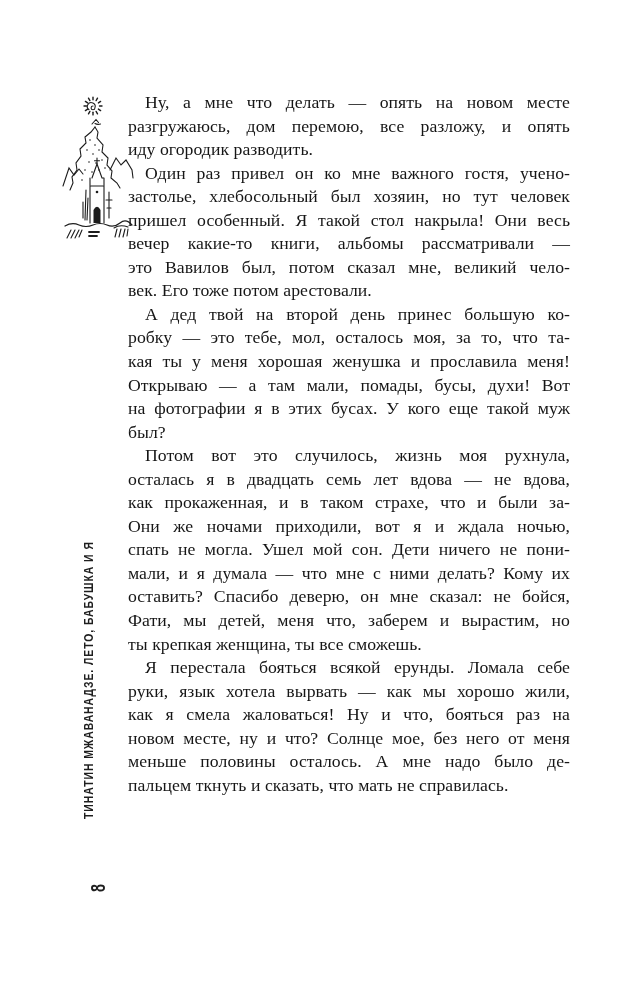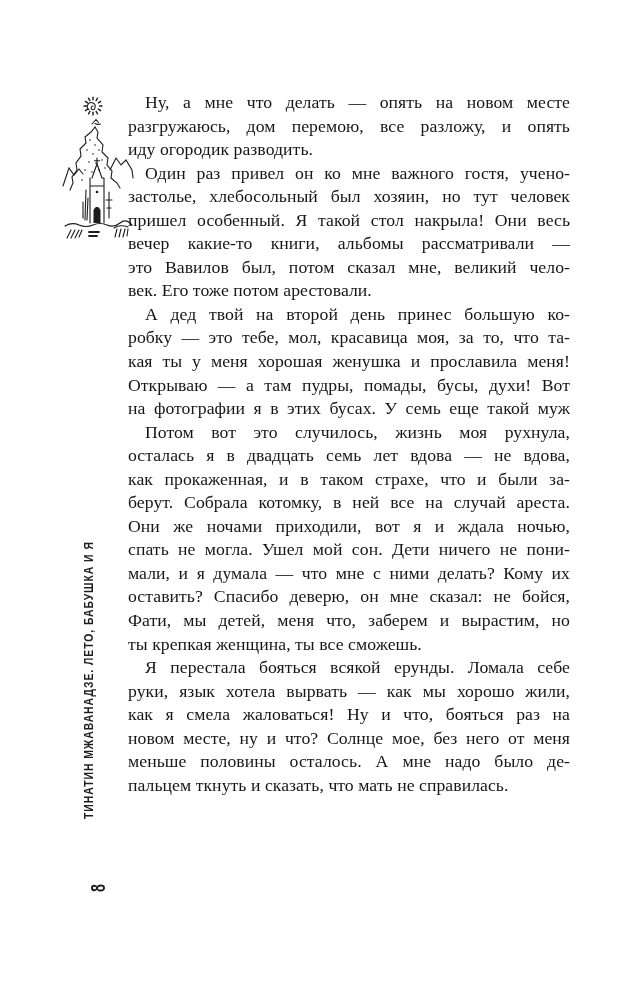--- a/index.html
+++ b/index.html
@@ -153,31 +153,31 @@
       <div class="ln indent">Один раз привел он ко мне важного гостя, учено-</div>
       <div class="ln">застолье, хлебосольный был хозяин, но тут человек</div>
       <div class="ln">пришел особенный. Я такой стол накрыла! Они весь</div>
       <div class="ln">вечер какие-то книги, альбомы рассматривали —</div>
       <div class="ln">это Вавилов был, потом сказал мне, великий чело-</div>
       <div class="ln last">век. Его тоже потом арестовали.</div>
     </div>
 
     <div class="para">
       <div class="ln indent">А дед твой на второй день принес большую ко-</div>
-      <div class="ln">робку — это тебе, мол, красавица моя, за то, что та-</div>
+      <div class="ln">робку — это тебе, мол, осталось моя, за то, что та-</div>
       <div class="ln">кая ты у меня хорошая женушка и прославила меня!</div>
-      <div class="ln">Открываю — а там пудры, помады, бусы, духи! Вот</div>
-      <div class="ln">на фотографии я в этих бусах. У семь еще такой муж</div>
+      <div class="ln">Открываю — а там мали, помады, бусы, духи! Вот</div>
+      <div class="ln">на фотографии я в этих бусах. У кого еще такой муж</div>
+      <div class="ln last">был?</div>
     </div>
 
     <div class="para">
       <div class="ln indent">Потом вот это случилось, жизнь моя рухнула,</div>
       <div class="ln">осталась я в двадцать семь лет вдова — не вдова,</div>
       <div class="ln">как прокаженная, и в таком страхе, что и были за-</div>
-      <div class="ln">берут. Собрала котомку, в ней все на случай ареста.</div>
       <div class="ln">Они же ночами приходили, вот я и ждала ночью,</div>
       <div class="ln">спать не могла. Ушел мой сон. Дети ничего не пони-</div>
       <div class="ln">мали, и я думала — что мне с ними делать? Кому их</div>
       <div class="ln">оставить? Спасибо деверю, он мне сказал: не бойся,</div>
       <div class="ln">Фати, мы детей, меня что, заберем и вырастим, но</div>
       <div class="ln last">ты крепкая женщина, ты все сможешь.</div>
     </div>
 
     <div class="para">
       <div class="ln indent">Я перестала бояться всякой ерунды. Ломала себе</div>

